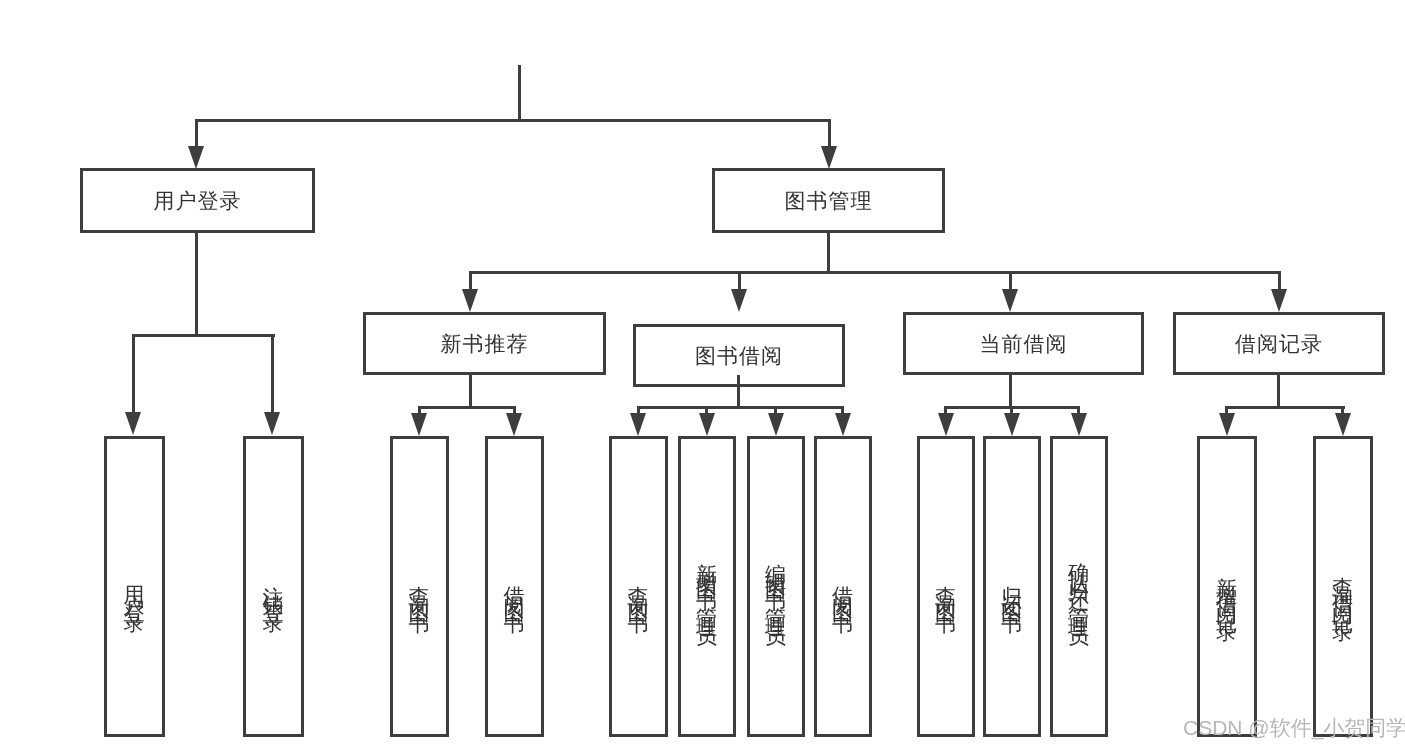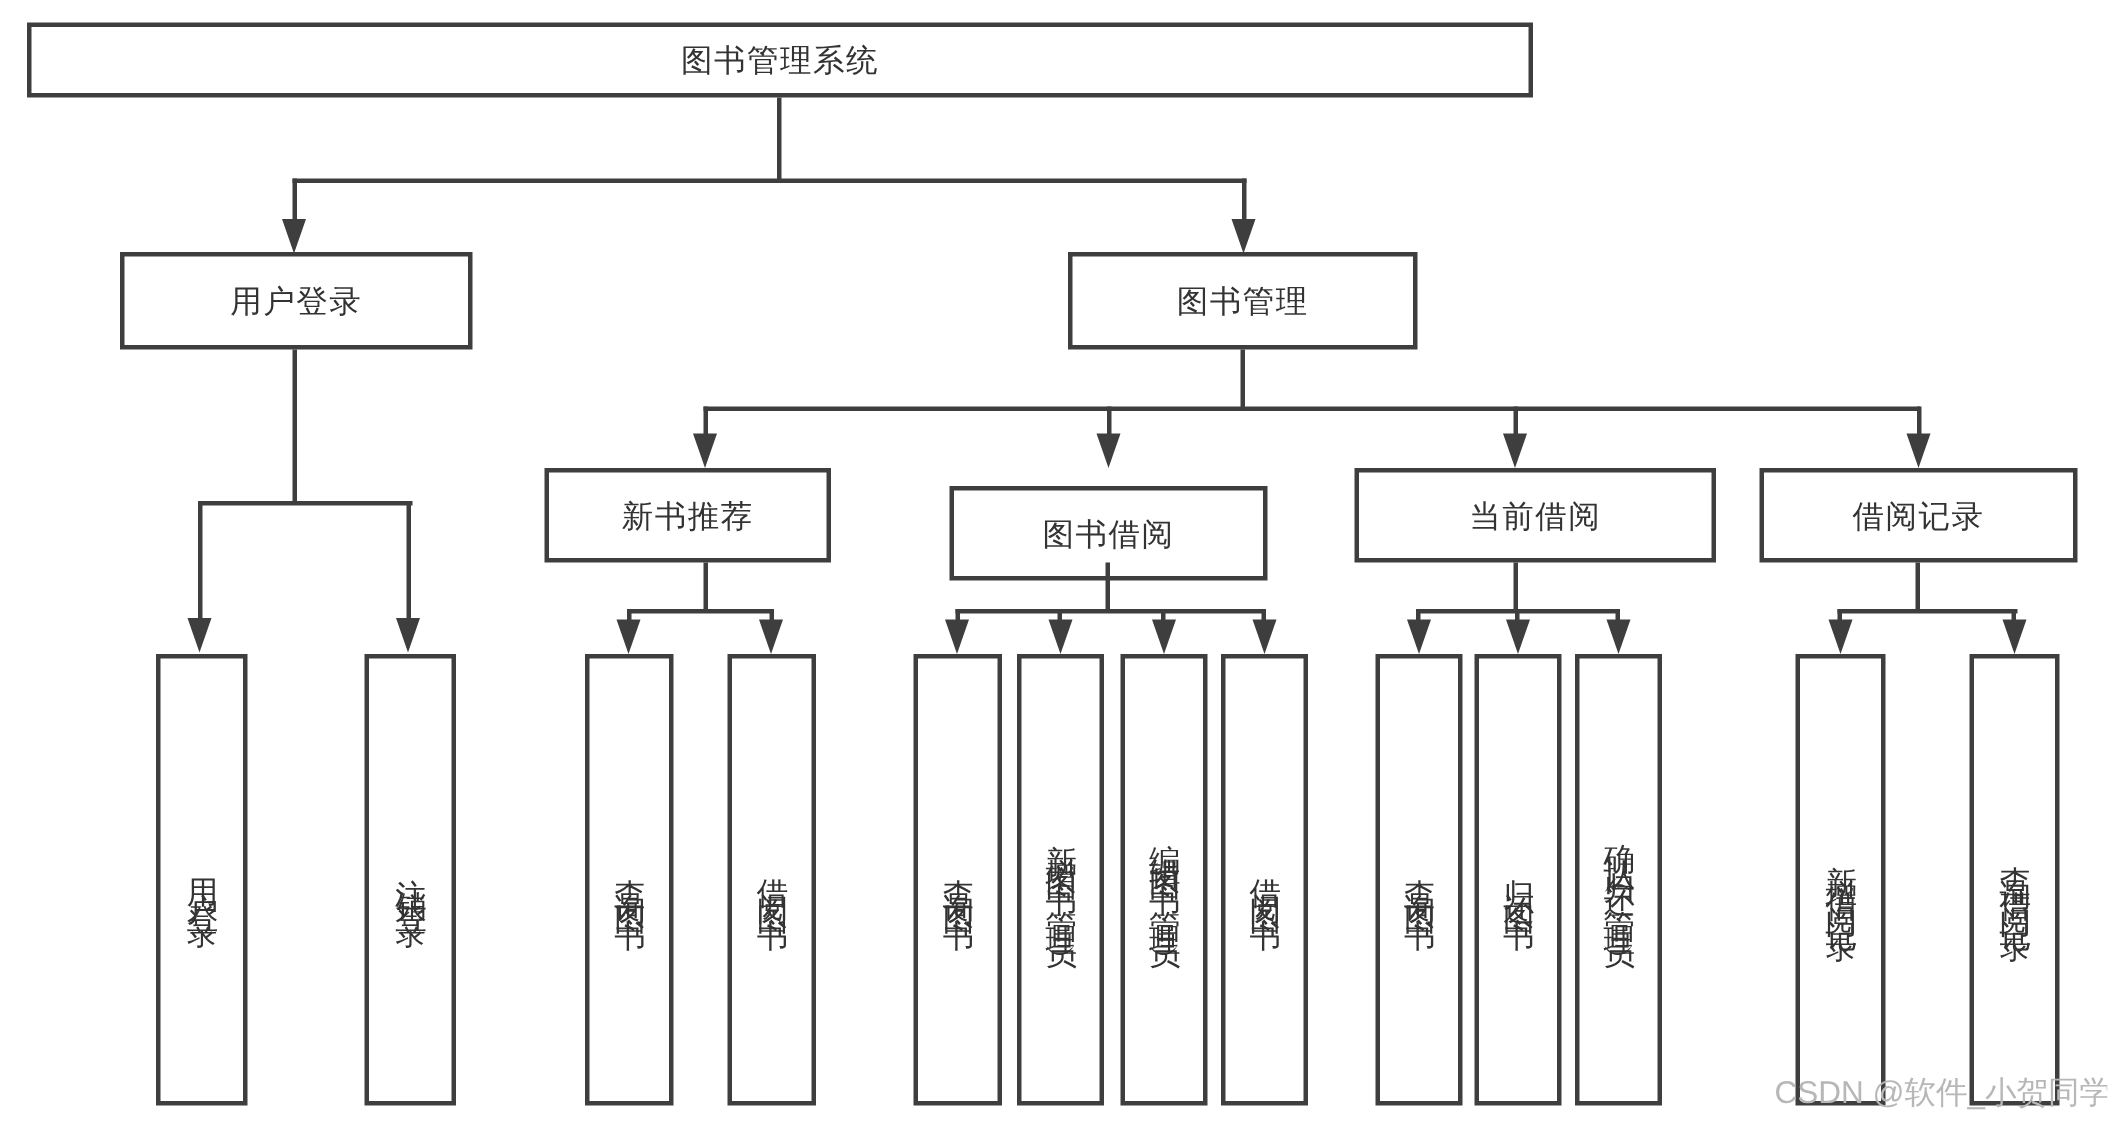--- a/index.html
+++ b/index.html
@@ -57,23 +57,20 @@
     color: #b7b7b7;
     white-space: nowrap;
     z-index: 5;
   }
 </style>
 </head>
 <body>
 
 <div id="canvas">
 
-  <div class="node" style="left:18px; top:15px; width:1004px; height:50px;">
-    <span>图书管理系统</span>
-  </div>
 
   <div class="vline" style="left:518px; top:65px; height:57px;"></div>
   <div class="hline" style="left:195px; top:119px; width:636px;"></div>
   <div class="vline" style="left:195px; top:119px; height:30px;"></div>
   <div class="arr" style="left:188px; top:146px;"></div>
   <div class="vline" style="left:828px; top:119px; height:30px;"></div>
   <div class="arr" style="left:821px; top:146px;"></div>
 
   <div class="node" style="left:80px; top:168px; width:235px; height:65px;">
     <span>用户登录</span>
@@ -93,21 +90,21 @@
   <div class="hline" style="left:469px; top:271px; width:811px;"></div>
   <div class="vline" style="left:469px; top:271px; height:21px;"></div>
   <div class="arr" style="left:462px; top:289px;"></div>
   <div class="vline" style="left:738px; top:271px; height:21px;"></div>
   <div class="arr" style="left:731px; top:289px;"></div>
   <div class="vline" style="left:1009px; top:271px; height:21px;"></div>
   <div class="arr" style="left:1002px; top:289px;"></div>
   <div class="vline" style="left:1278px; top:271px; height:21px;"></div>
   <div class="arr" style="left:1271px; top:289px;"></div>
 
-  <div class="node" style="left:363px; top:312px; width:191px; height:63px;">
+  <div class="node" style="left:363px; top:312px; width:243px; height:63px;">
     <span>新书推荐</span>
   </div>
   <div class="node" style="left:633px; top:324px; width:212px; height:63px;">
     <span>图书借阅</span>
   </div>
   <div class="node" style="left:903px; top:312px; width:241px; height:63px;">
     <span>当前借阅</span>
   </div>
   <div class="node" style="left:1173px; top:312px; width:212px; height:63px;">
     <span>借阅记录</span>

